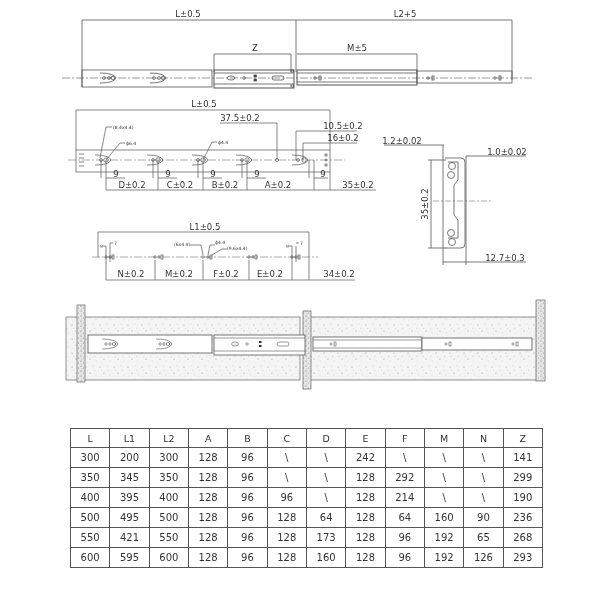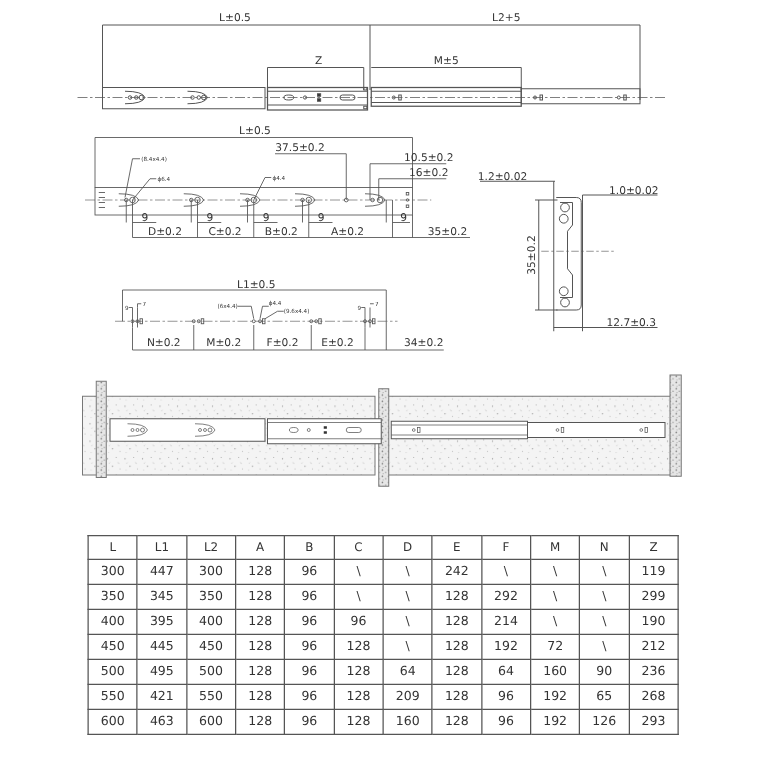--- a/index.html
+++ b/index.html
@@ -297,31 +297,31 @@
       <th>E</th>
       <th>F</th>
       <th>M</th>
       <th>N</th>
       <th>Z</th>
     </tr>
   </thead>
   <tbody id="tbody">
       <tr>
         <td>300</td>
-        <td>447</td>
+        <td>200</td>
         <td>300</td>
         <td>128</td>
         <td>96</td>
         <td>\</td>
         <td>\</td>
         <td>242</td>
         <td>\</td>
         <td>\</td>
         <td>\</td>
-        <td>119</td>
+        <td>141</td>
       </tr>
       <tr>
         <td>350</td>
         <td>345</td>
         <td>350</td>
         <td>128</td>
         <td>96</td>
         <td>\</td>
         <td>\</td>
         <td>128</td>
@@ -336,34 +336,20 @@
         <td>400</td>
         <td>128</td>
         <td>96</td>
         <td>96</td>
         <td>\</td>
         <td>128</td>
         <td>214</td>
         <td>\</td>
         <td>\</td>
         <td>190</td>
-      </tr>
-      <tr>
-        <td>450</td>
-        <td>445</td>
-        <td>450</td>
-        <td>128</td>
-        <td>96</td>
-        <td>128</td>
-        <td>\</td>
-        <td>128</td>
-        <td>192</td>
-        <td>72</td>
-        <td>\</td>
-        <td>212</td>
       </tr>
       <tr>
         <td>500</td>
         <td>495</td>
         <td>500</td>
         <td>128</td>
         <td>96</td>
         <td>128</td>
         <td>64</td>
         <td>128</td>
@@ -372,30 +358,30 @@
         <td>90</td>
         <td>236</td>
       </tr>
       <tr>
         <td>550</td>
         <td>421</td>
         <td>550</td>
         <td>128</td>
         <td>96</td>
         <td>128</td>
-        <td>209</td>
+        <td>173</td>
         <td>128</td>
         <td>96</td>
         <td>192</td>
         <td>65</td>
         <td>268</td>
       </tr>
       <tr>
         <td>600</td>
-        <td>463</td>
+        <td>595</td>
         <td>600</td>
         <td>128</td>
         <td>96</td>
         <td>128</td>
         <td>160</td>
         <td>128</td>
         <td>96</td>
         <td>192</td>
         <td>126</td>
         <td>293</td>

